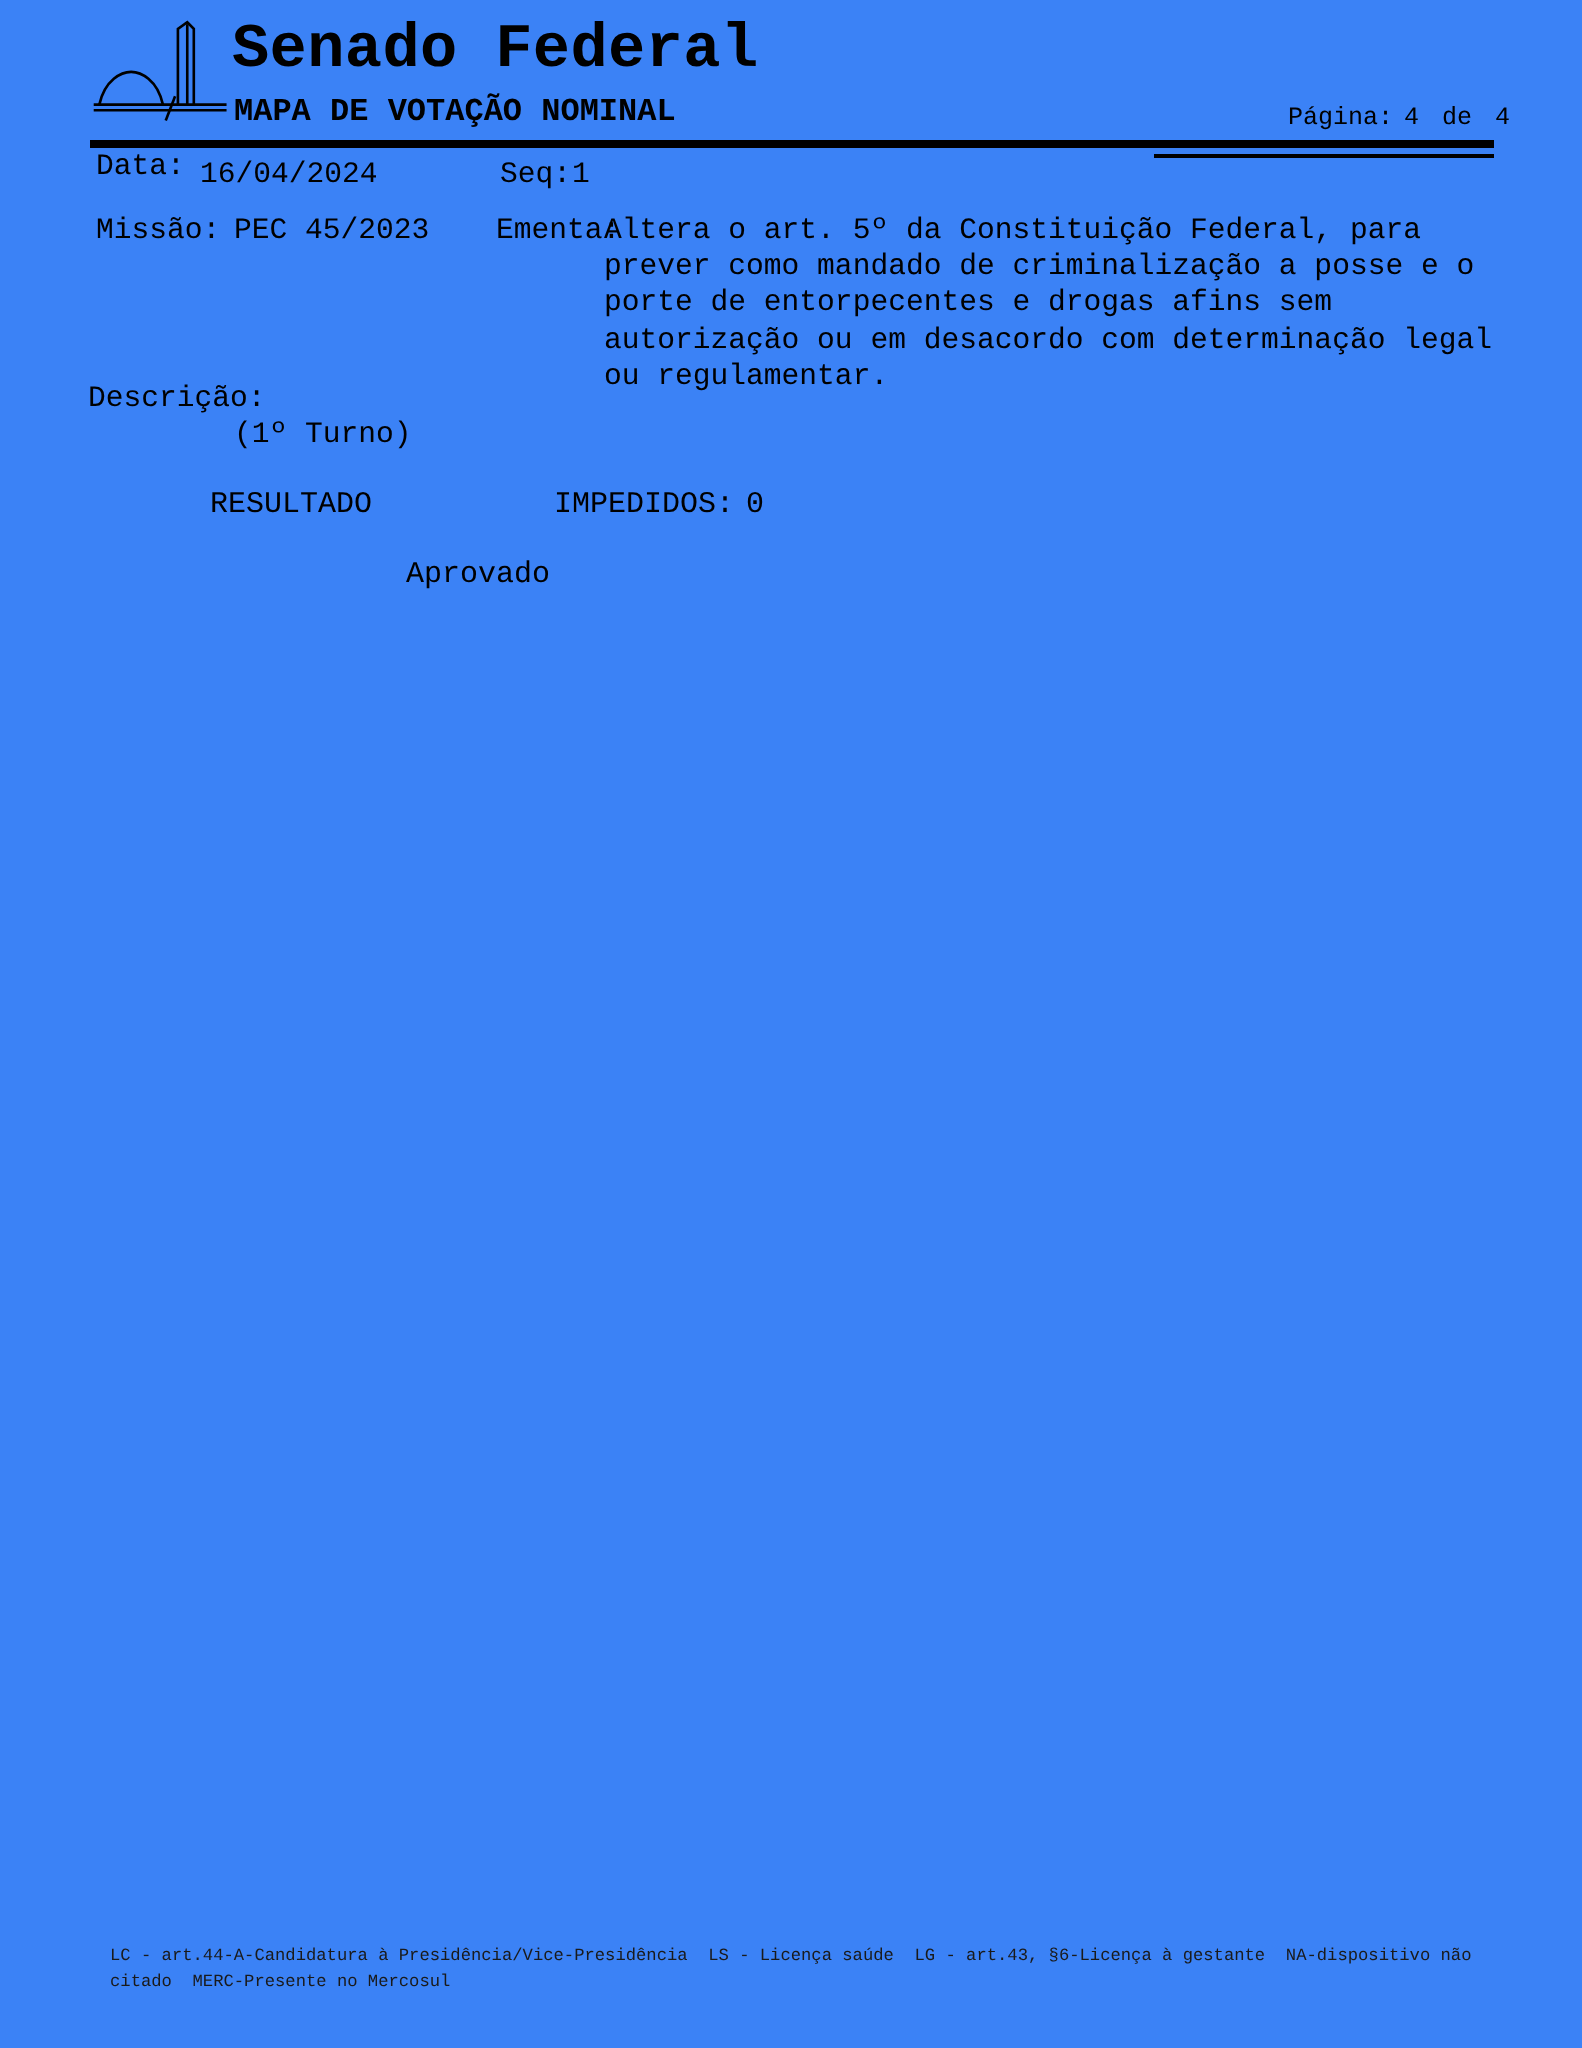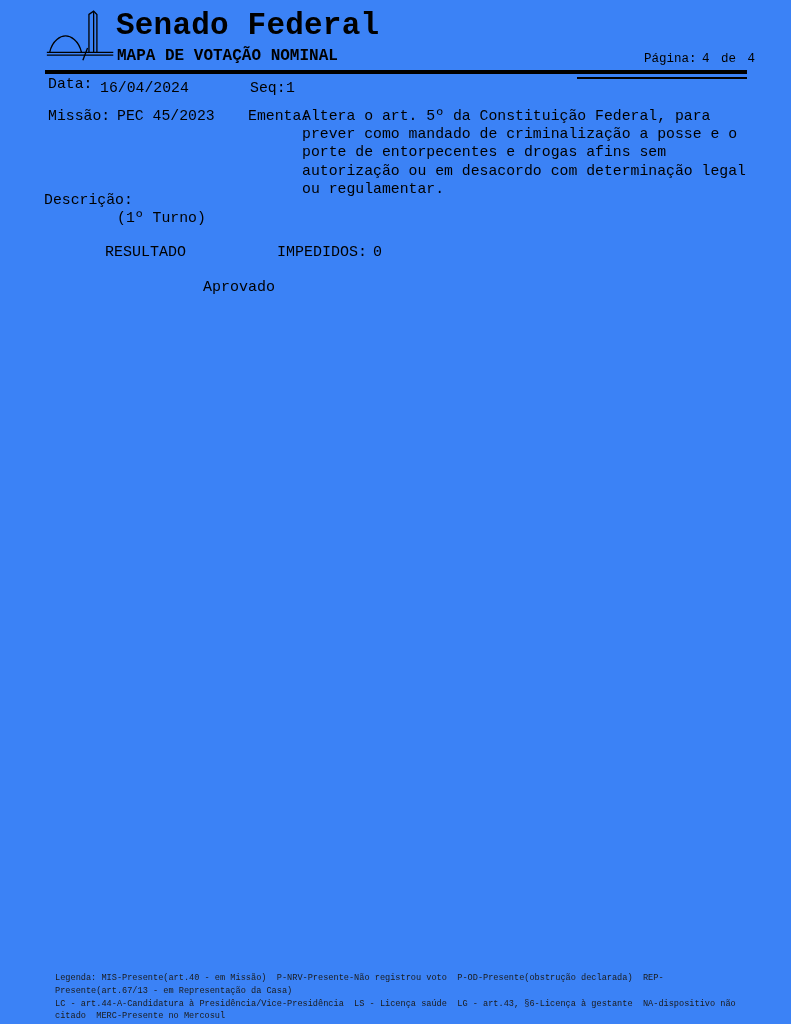--- a/index.html
+++ b/index.html
@@ -78,17 +78,16 @@
 
   <div class="abs fs" style="left:44px; top:191px;">Descrição:</div>
   <div class="abs fs" style="left:117px; top:209px;">(1º Turno)</div>
 
   <div class="abs fs caps" style="left:105px; top:244px;">RESULTADO</div>
   <div class="abs fs caps" style="left:277px; top:244px;">IMPEDIDOS:</div>
   <div class="abs fs caps" style="left:373px; top:244px;">0</div>
   <div class="abs fs caps" style="left:203px; top:279px;">Aprovado</div>
 
   <div class="abs legend">
-    <div>Legenda: MIS-Presente(art.40 - em Missão)  P-NRV-Presente-Não registrou voto  P-OD-Presente(obstrução declarada)  REP-Presente(art.67/13 - em Representação da Casa)</div>
     <div>LC - art.44-A-Candidatura à Presidência/Vice-Presidência  LS - Licença saúde  LG - art.43, §6-Licença à gestante  NA-dispositivo não citado  MERC-Presente no Mercosul</div>
   </div>
 
 </div>
 
 </body></html>

